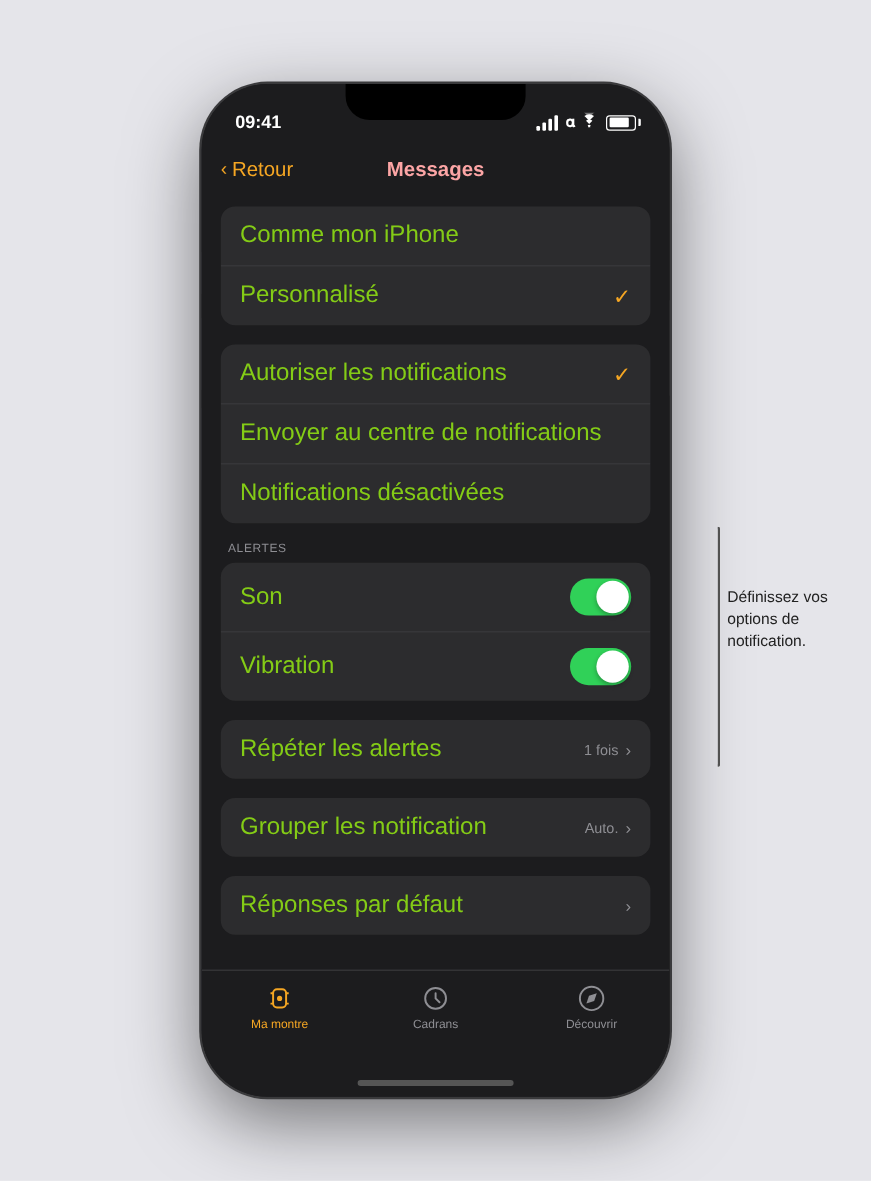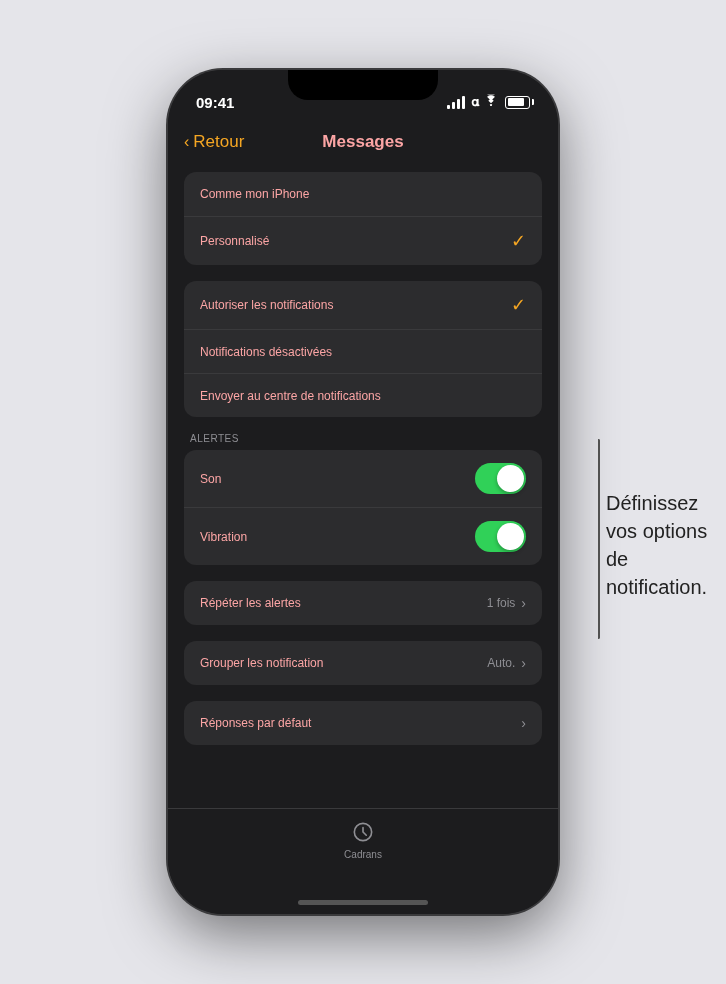--- a/index.html
+++ b/index.html
@@ -36,21 +36,21 @@
     }
     .callout-bracket {
       width: 2px;
       height: 200px;
       border: 2px solid #555;
       border-left: none;
       border-radius: 0 4px 4px 0;
       margin-top: 10px;
     }
     .callout-text {
-      font-size: 20px;
+      font-size: 13px;
       color: #222;
       line-height: 1.4;
       max-width: 110px;
       padding-top: 60px;
     }
 
     
     .phone {
       width: 390px;
       height: 844px;
@@ -245,22 +245,22 @@
       display: flex;
       align-items: center;
       justify-content: space-between;
       padding: 13px 16px;
       min-height: 44px;
     }
     .list-item + .list-item {
       border-top: 0.5px solid #3a3a3c;
     }
     .item-label {
-      font-size: 12px;
-      color: #fca5a5;
+      font-size: 20px;
+      color: #84cc16;
     }
     .item-right {
       display: flex;
       align-items: center;
       gap: 6px;
       color: #8e8e93;
       font-size: 16px;
     }
     .item-check {
       color: #f5a623;
@@ -411,24 +411,24 @@
           </div>
         </div>
 
         <div class="section-group">
           <div class="list-card">
             <div class="list-item">
               <span class="item-label">Autoriser les notifications</span>
               <span class="item-check">✓</span>
             </div>
             <div class="list-item">
+              <span class="item-label">Envoyer au centre de notifications</span>
+            </div>
+            <div class="list-item">
               <span class="item-label">Notifications désactivées</span>
-            </div>
-            <div class="list-item">
-              <span class="item-label">Envoyer au centre de notifications</span>
             </div>
           </div>
         </div>
 
         <div class="section-group">
           <div class="section-label">ALERTES</div>
           <div class="list-card">
             <div class="list-item">
               <span class="item-label">Son</span>
               <div class="toggle-switch">
@@ -475,29 +475,51 @@
               <div class="item-right">
                 <span class="item-chevron">›</span>
               </div>
             </div>
           </div>
         </div>
 
       </div>
 
       <div class="tab-bar">
+        <div class="tab-item">
+          <div class="tab-icon active">
+            <svg width="26" height="26" viewBox="0 0 24 24" fill="#f5a623">
+              <rect x="7" y="5" width="10" height="14" rx="3" stroke="#f5a623" stroke-width="1.5" fill="none"></rect>
+              <circle cx="12" cy="12" r="2" fill="#f5a623"></circle>
+              <line x1="5" y1="8" x2="7" y2="8" stroke="#f5a623" stroke-width="1.5"></line>
+              <line x1="5" y1="16" x2="7" y2="16" stroke="#f5a623" stroke-width="1.5"></line>
+              <line x1="17" y1="8" x2="19" y2="8" stroke="#f5a623" stroke-width="1.5"></line>
+              <line x1="17" y1="16" x2="19" y2="16" stroke="#f5a623" stroke-width="1.5"></line>
+            </svg>
+          </div>
+          <span class="tab-label active">Ma montre</span>
+        </div>
         <div class="tab-item">
           <div class="tab-icon" style="color:#8e8e93">
             <svg width="26" height="26" viewBox="0 0 24 24" fill="none" stroke="#8e8e93" stroke-width="1.5">
               <circle cx="12" cy="12" r="8"></circle>
               <polyline points="12,8 12,12 15,15" stroke="#8e8e93" stroke-width="1.5" stroke-linecap="round"></polyline>
             </svg>
           </div>
           <span class="tab-label">Cadrans</span>
         </div>
+        <div class="tab-item">
+          <div class="tab-icon" style="color:#8e8e93">
+            <svg width="26" height="26" viewBox="0 0 24 24" fill="none" stroke="#8e8e93" stroke-width="1.5">
+              <circle cx="12" cy="12" r="9"></circle>
+              <polygon points="16,8 10,10 8,16 14,14" fill="#8e8e93" stroke="none"></polygon>
+            </svg>
+          </div>
+          <span class="tab-label">Découvrir</span>
+        </div>
       </div>
 
       <div class="home-indicator">
         <div class="home-bar"></div>
       </div>
 
     </div>
   </div>
 </div>
 

